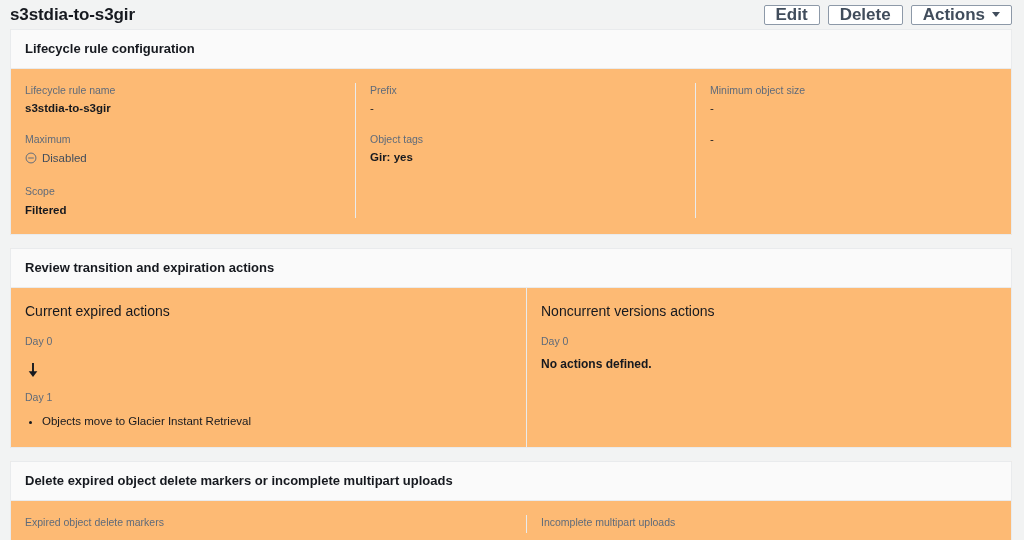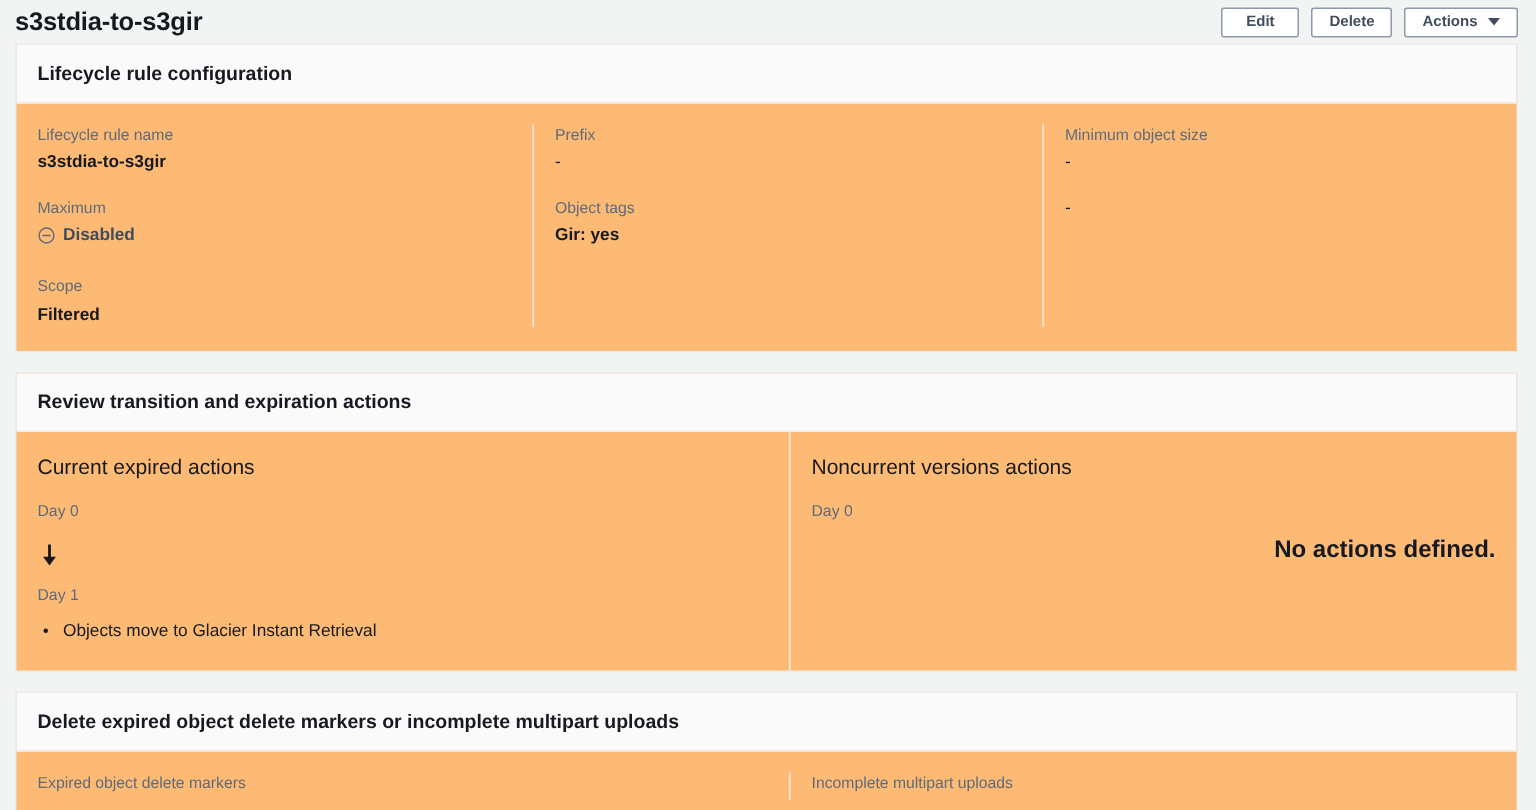--- a/index.html
+++ b/index.html
@@ -28,21 +28,21 @@
     color: #16191f;
     letter-spacing: -0.1px;
     line-height: 1;
   }
   .header-actions { display: flex; gap: 8px; align-items: center; }
   .btn {
     background: #ffffff;
     border: 1px solid #8d99a8;
     border-radius: 2px;
     color: #414d5c;
-    font-size: 10px;
+    font-size: 17px;
     font-weight: 700;
     font-family: "Liberation Sans", sans-serif;
     height: 20px;
     min-width: 52px;
     padding: 0 11px;
     display: inline-flex;
     align-items: center;
     justify-content: center;
     gap: 7px;
     cursor: pointer;
@@ -109,21 +109,21 @@
     line-height: 1.35;
   }
   .field-value.plain { font-weight: 400; color: #16191f; }
 
   .status-value {
     display: inline-flex;
     align-items: center;
     gap: 5px;
     font-size: 11.5px;
     color: #414d5c;
-    font-weight: 700;
+    font-weight: 400;
   }
   .icon-disabled {
     width: 12px; height: 12px;
     flex: 0 0 12px;
     display: inline-block;
   }
 
   
   .action-cols { display: flex; }
   .action-col {
@@ -151,25 +151,24 @@
     padding-left: 17px;
     list-style: disc;
   }
   ul.action-list li {
     font-size: 11.5px;
     color: #16191f;
     line-height: 1.4;
     margin: 0;
   }
   .no-actions {
-    font-size: 16px;
+    font-size: 12px;
     color: #16191f;
     font-weight: 700;
     line-height: 1.4;
-    text-align: right;
   }
   .arrow-down {
     margin: 14px 0 13px 1px;
     width: 14px; height: 16px;
   }
 
   
   .bottom-cols { display: flex; padding: 14px 0 18px 0; }
   .bottom-col { padding: 0 14px; min-width: 0; }
   .bottom-col-left { flex: 0 0 515px; }

